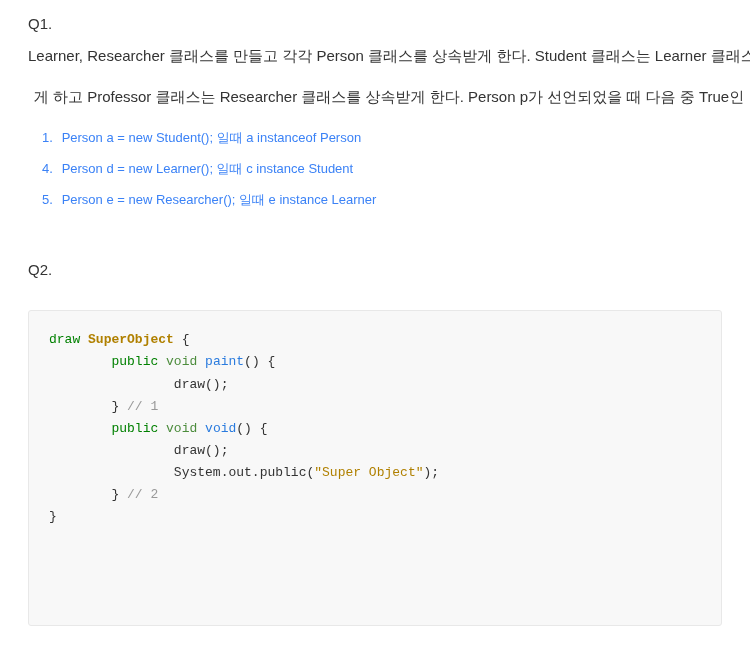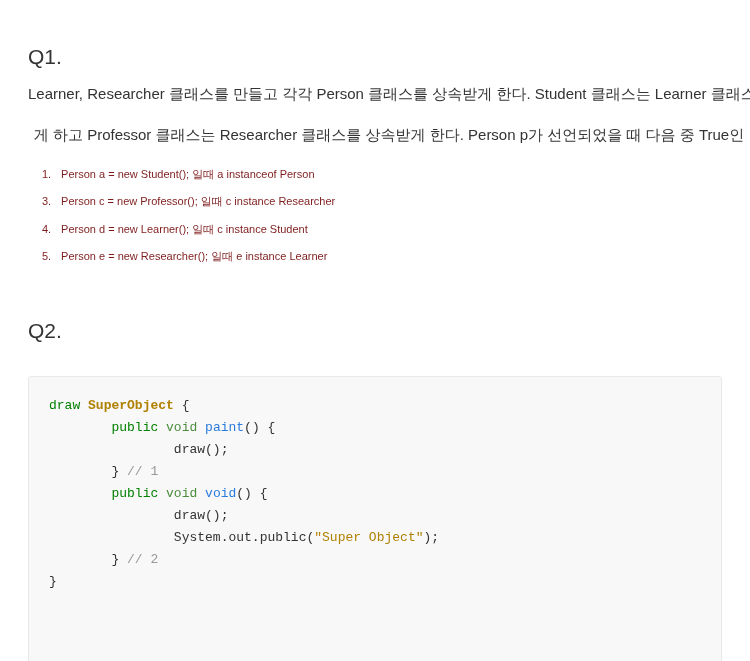--- a/index.html
+++ b/index.html
@@ -10,25 +10,24 @@
     body {
       font-family: "Malgun Gothic", "맑은 고딕", -apple-system, sans-serif;
       font-size: 14px;
       color: #333;
       background: #fff;
       padding: 12px 0 0 28px;
       width: 750px;
       line-height: 1.6;
     }
     .question-heading {
-      font-size: 21px;
+      font-size: 15px;
       color: #333;
       margin-bottom: 6px;
       font-weight: 400;
-      margin-top: 28px;
     }
     .question-desc {
       font-size: 15px;
       color: #333;
       line-height: 1.8;
       margin-bottom: 14px;
       white-space: nowrap;
       overflow: hidden;
     }
     .question-desc-line2 {
@@ -39,22 +38,22 @@
       white-space: nowrap;
       overflow: hidden;
       text-align: center;
     }
     ol.option-list {
       list-style: none;
       margin-left: 14px;
       margin-bottom: 48px;
     }
     ol.option-list li {
-      font-size: 11px;
-      color: #7f1d1d;
+      font-size: 13px;
+      color: #3b82f6;
       line-height: 1.6;
       margin-bottom: 10px;
     }
     ol.option-list li .num {
       display: inline-block;
       width: 16px;
     }
     .q2-block {
       margin-bottom: 28px;
     }
@@ -84,21 +83,20 @@
   </style>
 </head>
 <body>
 
 <div>
   <div class="question-heading">Q1.</div>
   <div class="question-desc">Learner, Researcher 클래스를 만들고 각각 Person 클래스를 상속받게 한다. Student 클래스는 Learner 클래스</div>
   <div class="question-desc-line2">게 하고 Professor 클래스는 Researcher 클래스를 상속받게 한다. Person p가 선언되었을 때 다음 중 True인</div>
   <ol class="option-list">
     <li><span class="num">1.</span> <span>Person a = new Student(); 일때 a instanceof Person</span></li>
-    <li><span class="num">3.</span> <span>Person c = new Professor(); 일때 c instance Researcher</span></li>
     <li><span class="num">4.</span> <span>Person d = new Learner(); 일때 c instance Student</span></li>
     <li><span class="num">5.</span> <span>Person e = new Researcher(); 일때 e instance Learner</span></li>
   </ol>
 </div>
 
 <div class="q2-block">
   <div class="question-heading">Q2.</div>
 </div>
 
 <div class="code-block">

